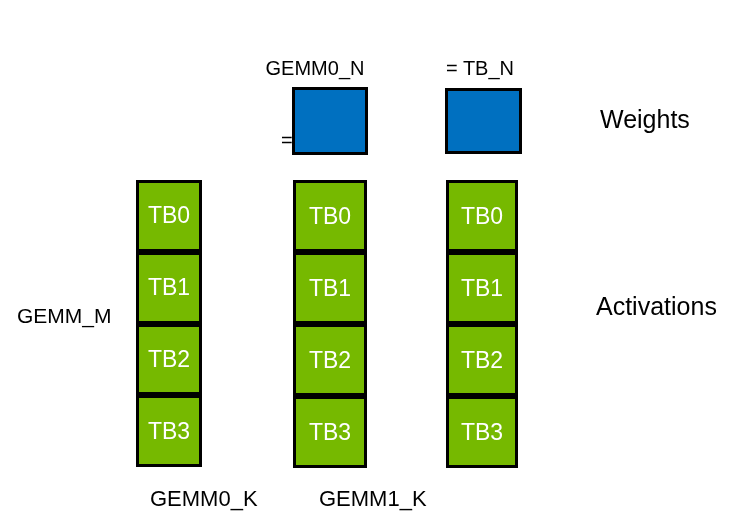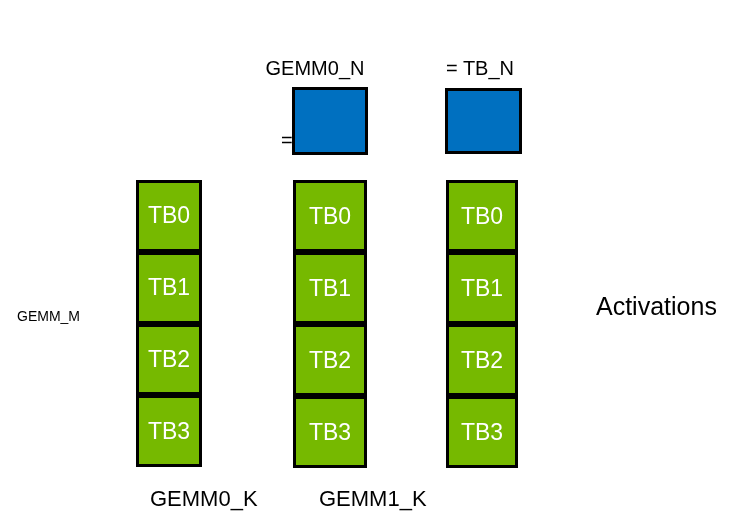--- a/index.html
+++ b/index.html
@@ -33,21 +33,21 @@
     flex: 1;
     background: var(--activation-green, #76b900);
     border: 3px solid var(--outline, #000000);
     display: flex;
     align-items: center;
     justify-content: center;
     color: var(--cell-text, #ffffff);
     font-size: 23px;
   }
   .side-label { font-size: 25px; line-height: 30px; }
-  .gemm-m-label { font-size: 14px; line-height: 26px; }
+  .gemm-m-label { font-size: 21px; line-height: 26px; }
   .bottom-label { font-size: 22px; line-height: 26px; margin-left: 42px; }
 </style>
 </head>
 <body>
 
 <div class="canvas">
 
   <div class="abs top-label" style="left:245px; top:8px;">
     <div>GEMM0_N</div>
     <div>= TB_N</div>
@@ -95,19 +95,20 @@
         <span>TB1</span>
       </div>
     <div class="cell">
         <span>TB2</span>
       </div>
     <div class="cell">
         <span>TB3</span>
       </div>
   </div>
 
+  <div class="abs side-label" style="left:600px; top:104px;">Weights</div>
   <div class="abs side-label" style="left:596px; top:291px;">Activations</div>
   <div class="abs gemm-m-label" style="left:17px; top:303px;">GEMM_M</div>
 
   <div class="abs bottom-label" style="left:108px; top:486px;">GEMM0_K</div>
   <div class="abs bottom-label" style="left:277px; top:486px;">GEMM1_K</div>
 
 </div>
 
 </body></html>

